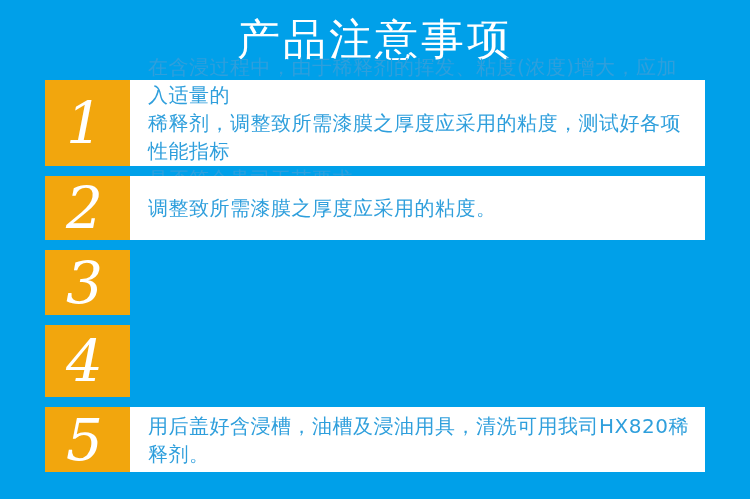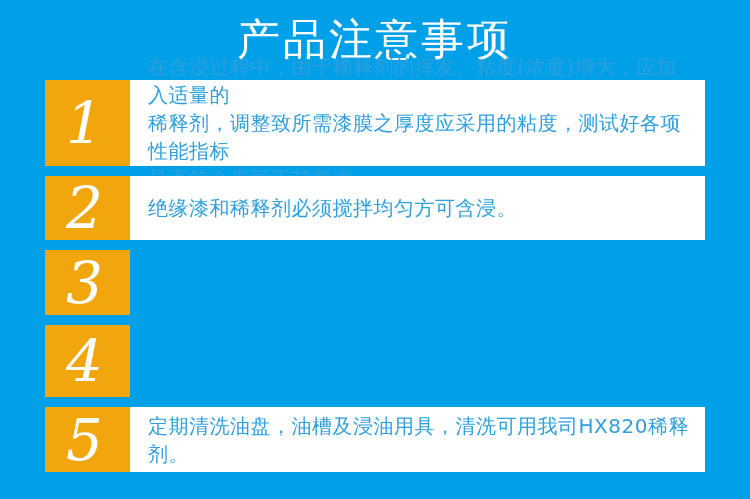--- a/index.html
+++ b/index.html
@@ -81,32 +81,32 @@
     <div class="item-card">
       <div class="item-text">在含浸过程中，由于稀释剂的挥发、粘度(浓度)增大，应加入适量的
 稀释剂，调整致所需漆膜之厚度应采用的粘度，测试好各项性能指标
 是否符合贵司工艺要求。</div>
     </div>
   </div>
 
   <div class="notice-item h-64">
     <div class="item-number">2</div>
     <div class="item-card">
-      <div class="item-text">绝缘漆和稀释剂必须搅拌均匀方可含浸。</div>
+      <div class="item-text">调整致所需漆膜之厚度应采用的粘度。</div>
     </div>
   </div>
 
   <div class="notice-item h-65">
     <div class="item-number">3</div>
   </div>
 
   <div class="notice-item h-72">
     <div class="item-number">4</div>
   </div>
 
   <div class="notice-item h-65">
     <div class="item-number">5</div>
     <div class="item-card">
-      <div class="item-text">定期清洗油盘，油槽及浸油用具，清洗可用我司HX820稀释剂。</div>
+      <div class="item-text">用后盖好含浸槽，油槽及浸油用具，清洗可用我司HX820稀释剂。</div>
     </div>
   </div>
 
 </div>
 
 </body></html>

